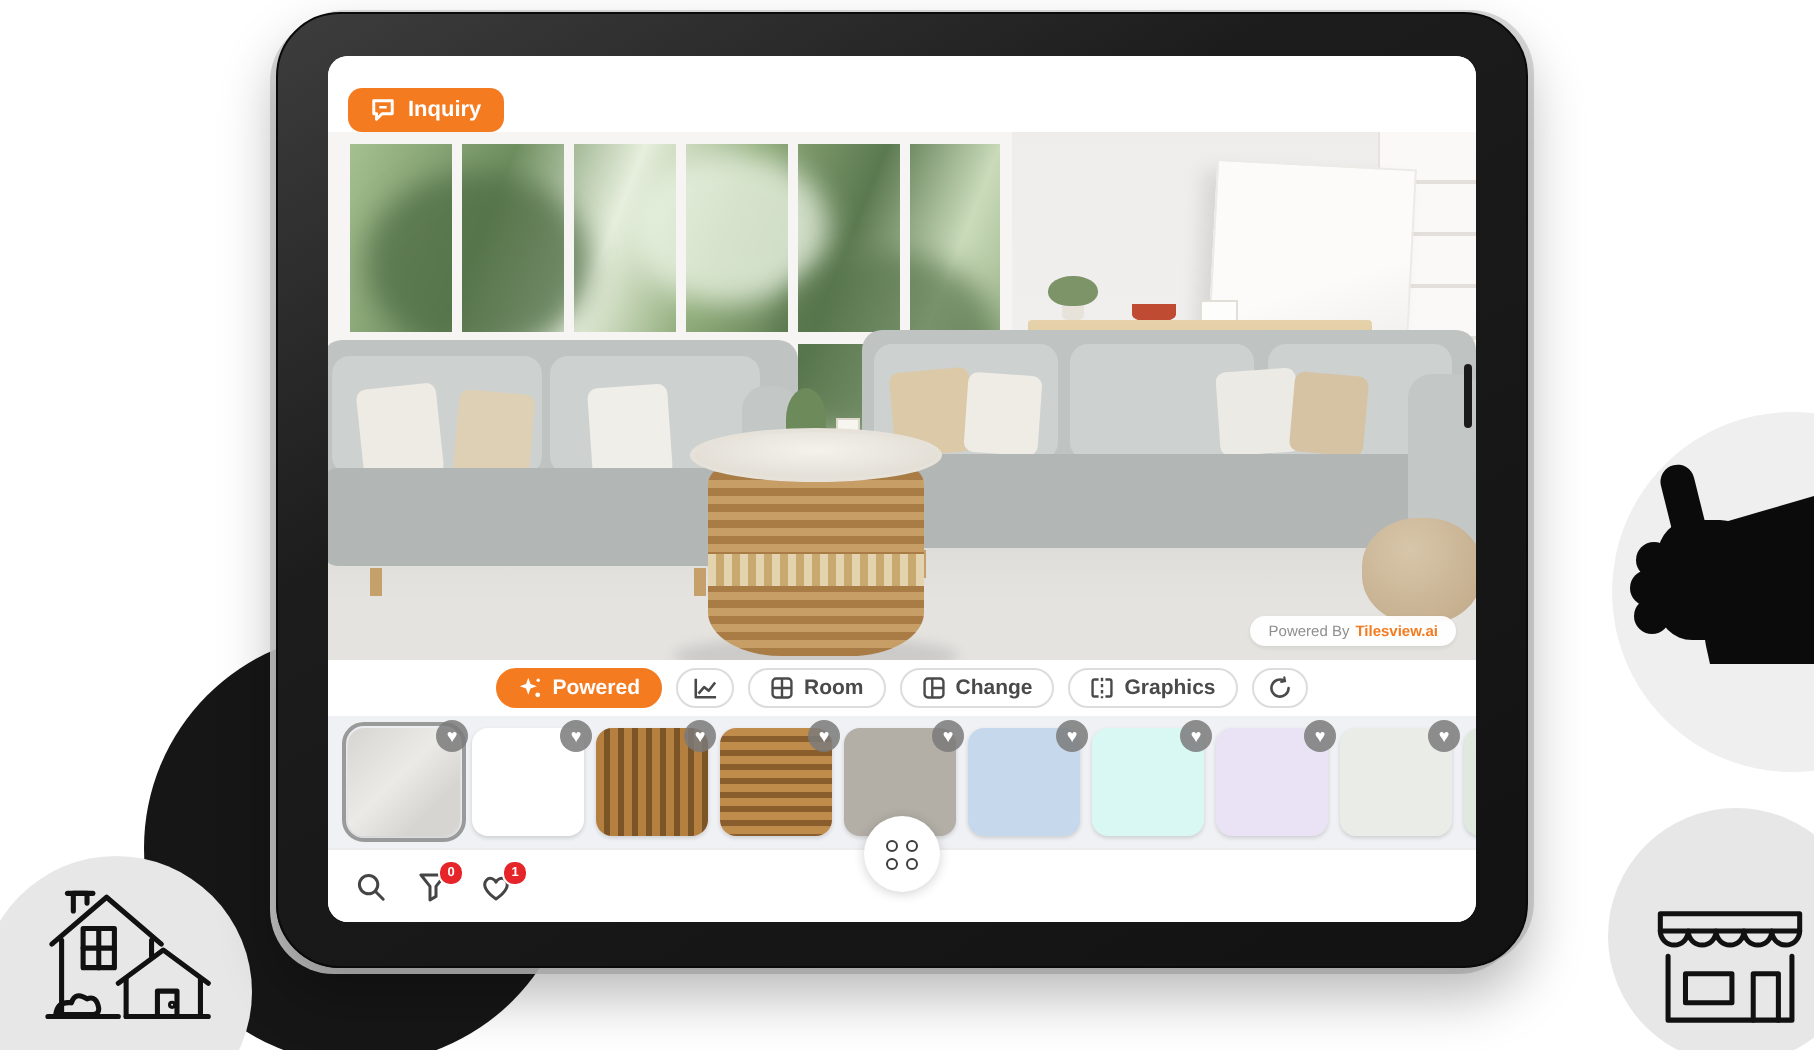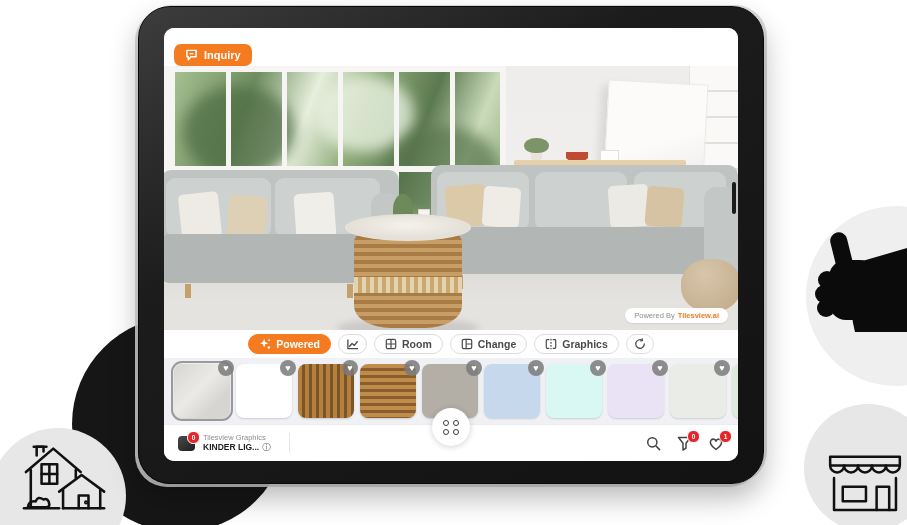--- a/index.html
+++ b/index.html
@@ -351,33 +351,20 @@
         <div class="tile " style="--c1: #e9e3f5;">
           <span class="heart-badge">♥</span>
         </div>
         <div class="tile " style="--c1: #eaede7;">
           <span class="heart-badge">♥</span>
         </div>
         <div class="tile " style="--c1: #dfe9dd;"></div>
       </div>
 
     <div class="bottombar">
-      <div class="brand-group">
-        <div class="logo-mark">
-          <span class="nbadge">0</span>
-        </div>
-        <div class="brand-lines">
-          <span class="brand-name">Tilesview Graphics</span>
-          <span class="product-name">
-            <span>KINDER LIG...</span>
-            <span class="info-ic">ⓘ</span>
-          </span>
-        </div>
-        <div class="vdivider"></div>
-      </div>
 
       <div class="fab">
         <div class="fab-grid">
           <span></span>
             <span></span>
             <span></span>
             <span></span>
         </div>
       </div>
 

